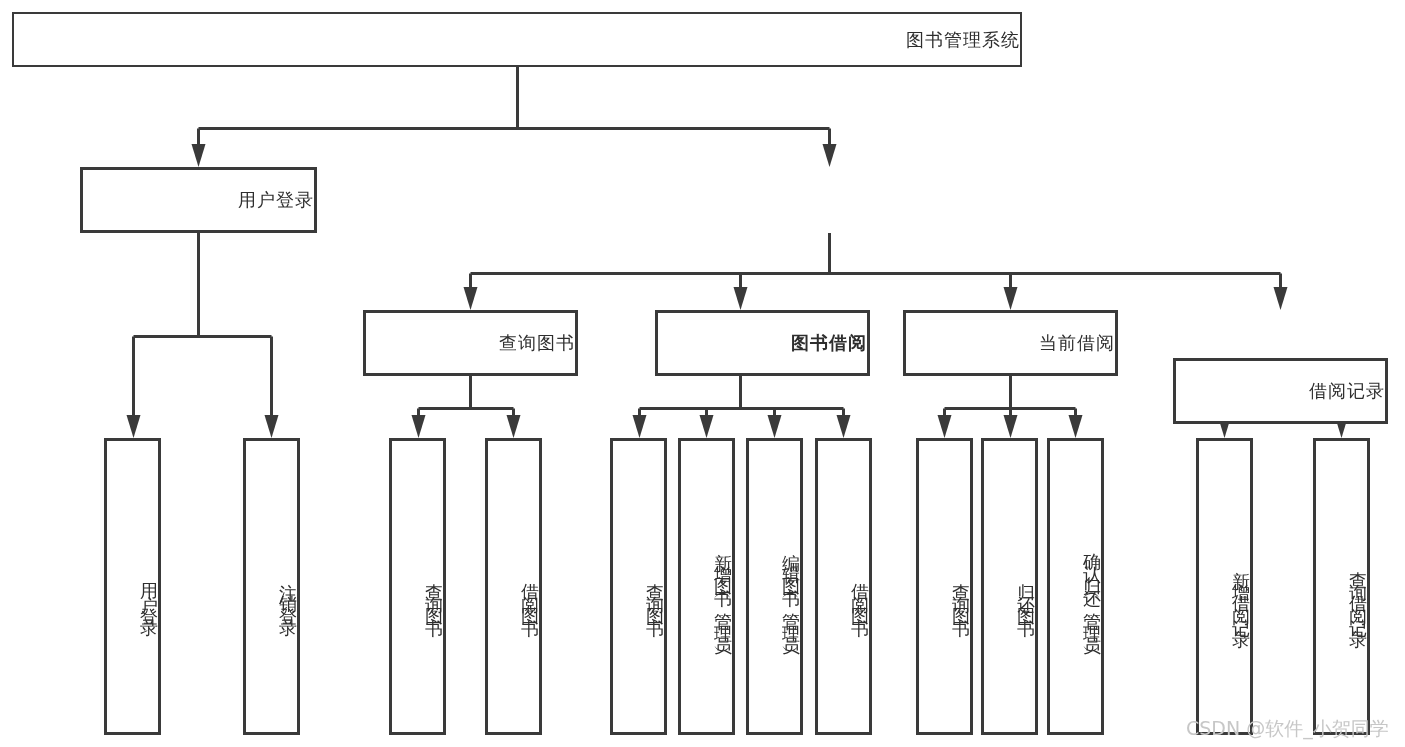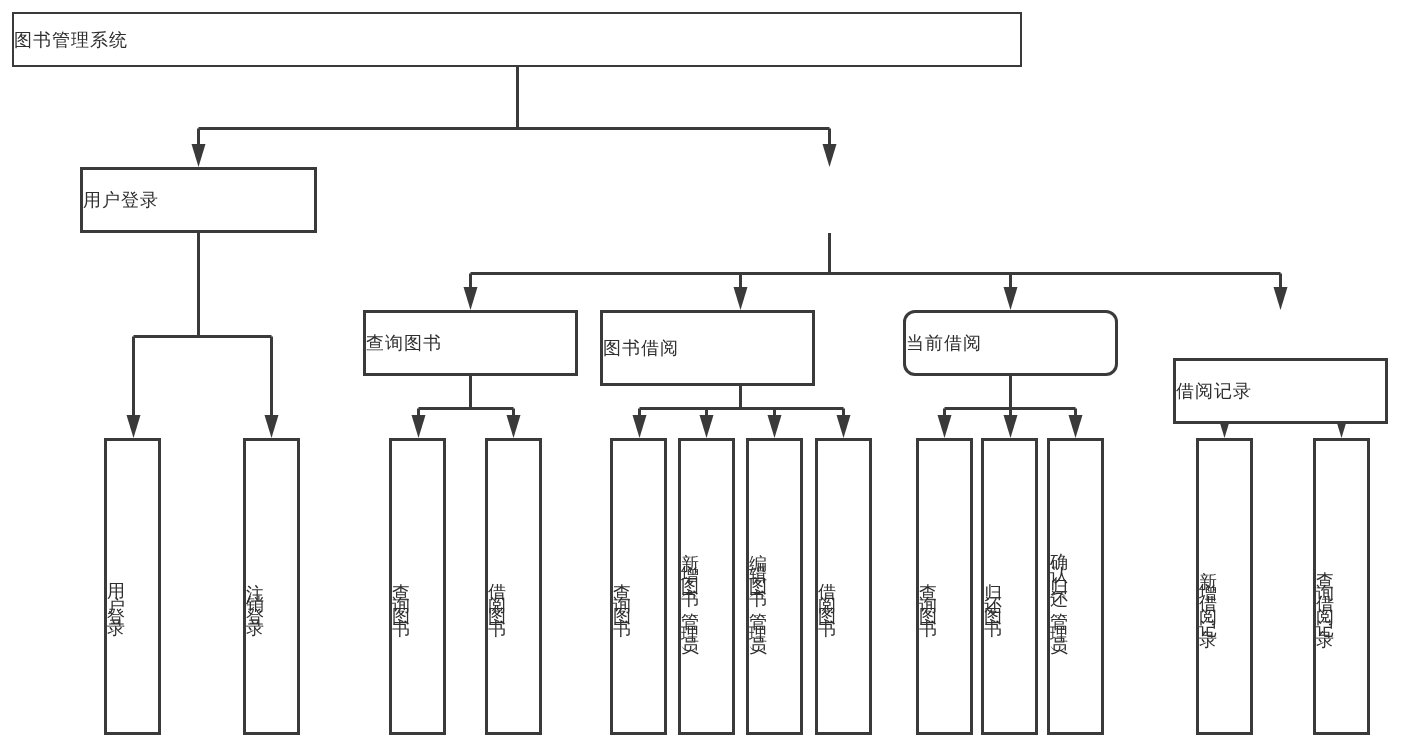--- a/index.html
+++ b/index.html
@@ -9,21 +9,21 @@
     background:#ffffff;
     font-family:"DejaVu Sans","Liberation Sans",sans-serif;
     overflow:hidden;
   }
   #connectors{position:absolute;left:0;top:0;width:1405px;height:747px;z-index:1;}
   .node{
     position:absolute;
     box-sizing:border-box;
     background:#ffffff;
     border:3px solid #3a3a3a;
-    display:flex;align-items:center;justify-content:flex-start;
+    display:flex;align-items:center;justify-content:flex-end;
     color:#2e2e2e;
     z-index:2;
   }
   .node.root{border-width:2px;}
   .hlabel{
     font-size:18px;
     letter-spacing:1px;
     white-space:nowrap;
     color:#2e2e2e;
   }
@@ -93,24 +93,24 @@
     <span class="hlabel">图书管理系统</span>
   </div>
 
   <div class="node" style="left:80px;top:167px;width:237px;height:66px;">
     <span class="hlabel">用户登录</span>
   </div>
 
   <div class="node" style="left:363px;top:310px;width:215px;height:66px;">
     <span class="hlabel">查询图书</span>
   </div>
-  <div class="node" style="left:600px;top:310px;width:215px;height:76px;">
+  <div class="node" style="left:655px;top:310px;width:215px;height:66px;font-weight:bold;">
     <span class="hlabel">图书借阅</span>
   </div>
-  <div class="node" style="left:903px;top:310px;width:215px;height:66px;border-radius:12px;">
+  <div class="node" style="left:903px;top:310px;width:215px;height:66px;">
     <span class="hlabel">当前借阅</span>
   </div>
   <div class="node" style="left:1173px;top:310px;width:215px;height:66px;margin-top:48px;">
     <span class="hlabel">借阅记录</span>
   </div>
 
   <div class="node" style="left:104px;top:438px;width:57px;height:297px;">
     <span class="vtext">用户登录</span>
   </div>
   <div class="node" style="left:243px;top:438px;width:57px;height:297px;">
@@ -147,14 +147,15 @@
     <span class="vtext">确认归还（管理员）</span>
   </div>
 
   <div class="node" style="left:1196px;top:438px;width:57px;height:297px;">
     <span class="vtext">新增借阅记录</span>
   </div>
   <div class="node" style="left:1313px;top:438px;width:57px;height:297px;">
     <span class="vtext">查询借阅记录</span>
   </div>
 
+  <div class="watermark">CSDN @软件_小贺同学</div>
 
 </div>
 
 </body></html>

